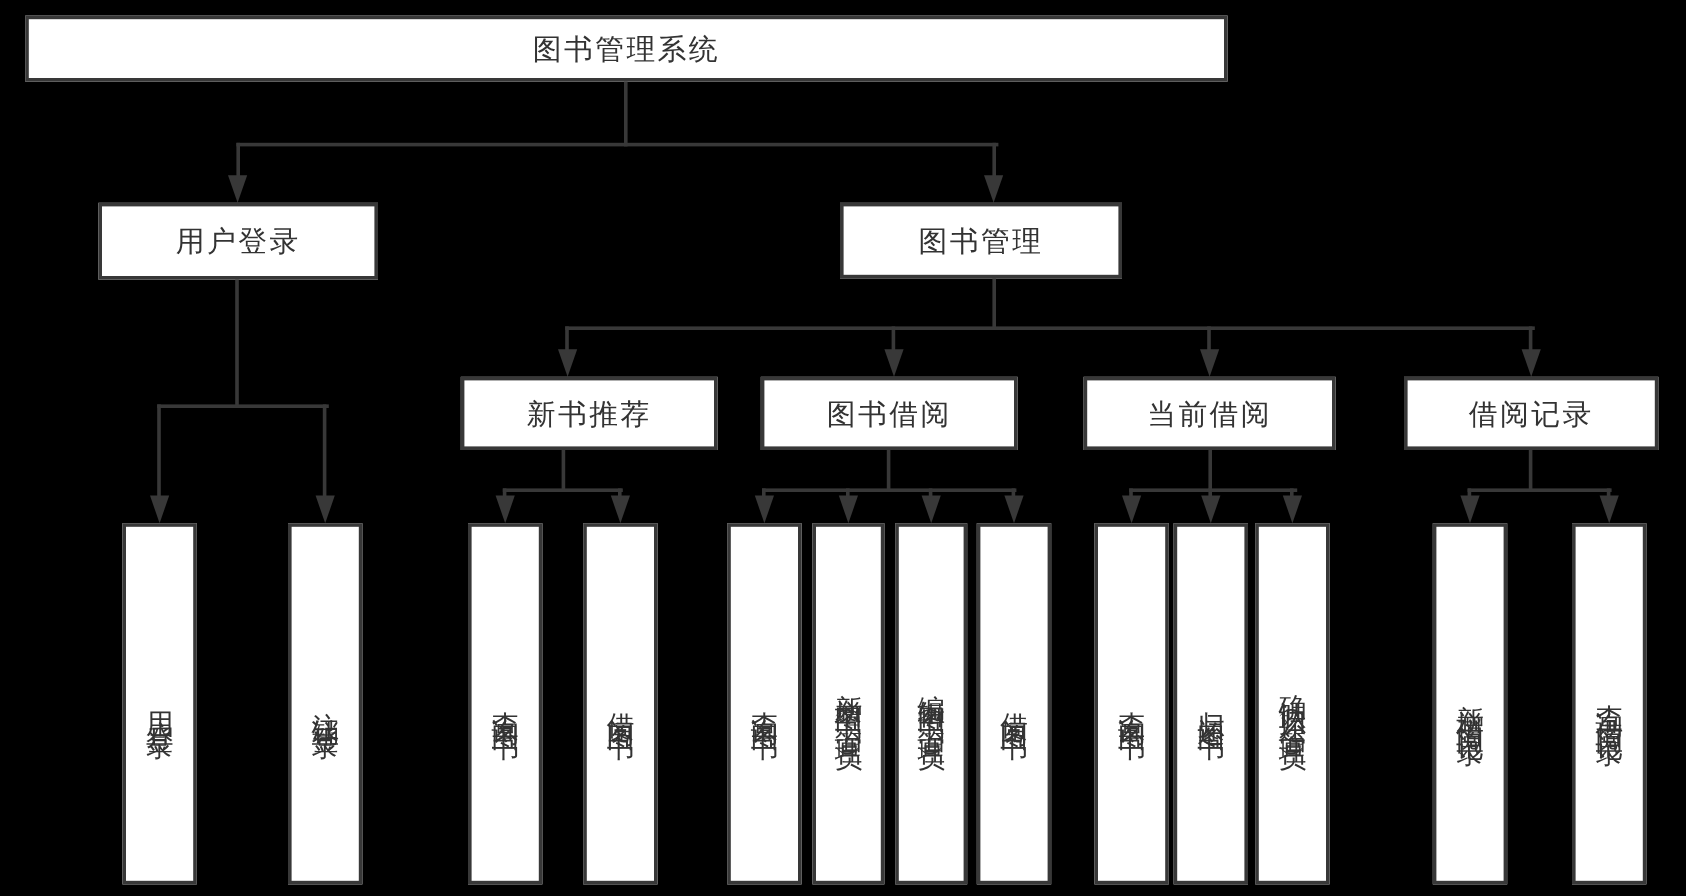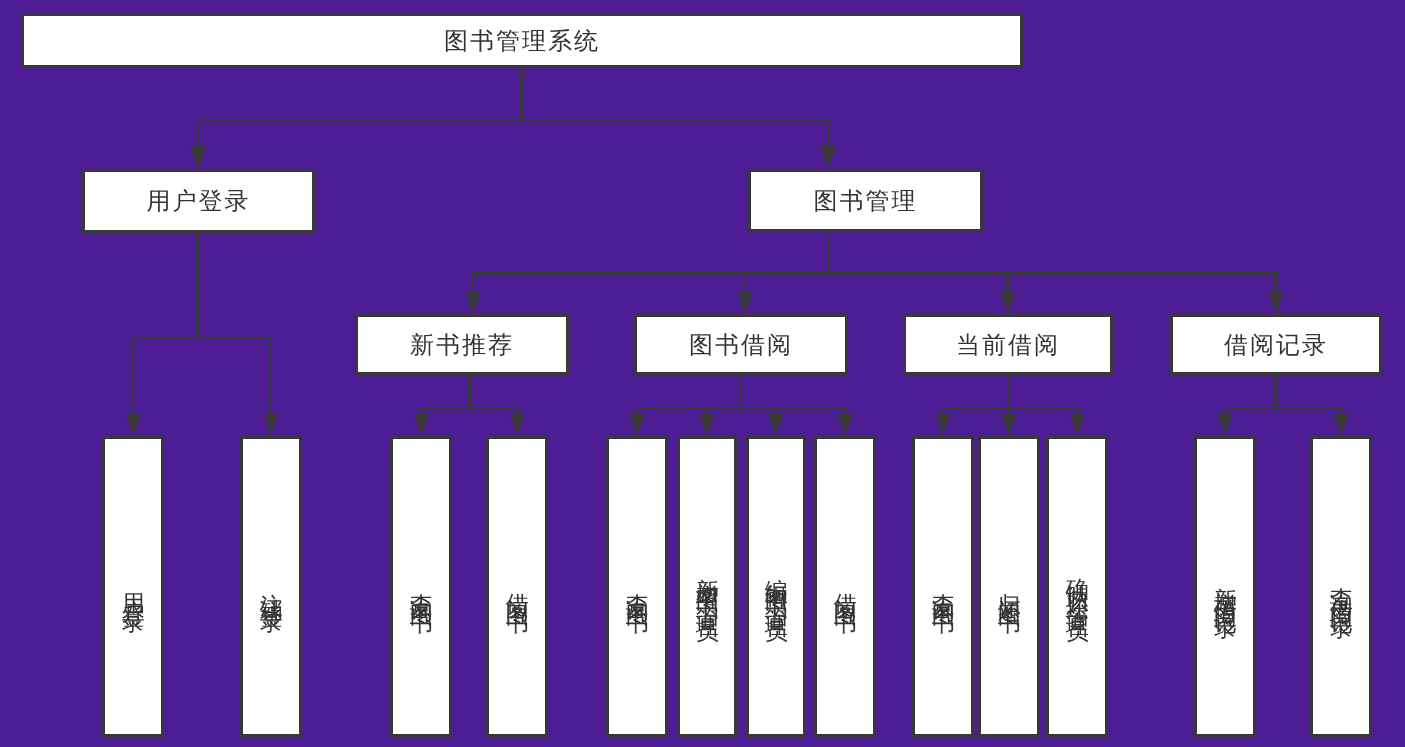--- a/index.html
+++ b/index.html
@@ -1,19 +1,19 @@
 <!DOCTYPE html>
 <html><head>
 <meta charset="utf-8">
 <style>
   html,body{margin:0;padding:0;background:#fff;}
   #stage{
     position:relative;
     width:1405px;height:747px;
-    background:#4c1d95;
+    background:#000000;
     font-family:"Liberation Sans",sans-serif;
     overflow:hidden;
   }
   
   .box{
     position:absolute;
     background:#fff;
     border:3px solid #383838;
     box-sizing:border-box;
     display:flex;align-items:center;justify-content:center;
@@ -59,21 +59,21 @@
   <div class="vline" style="left:520px;top:68px;height:54px;"></div>
   <div class="hline" style="left:197px;top:119px;width:635px;"></div>
   <div class="vline" style="left:197px;top:119px;height:30px;"></div>
   <div class="ah" style="left:190px;top:146px;"></div>
   <div class="vline" style="left:827px;top:119px;height:30px;"></div>
   <div class="ah" style="left:820px;top:146px;"></div>
 
   <div class="box" style="left:82px;top:169px;width:233px;height:64px;">
     <span class="hlabel">用户登录</span>
   </div>
-  <div class="box" style="left:748px;top:169px;width:235px;height:63px;">
+  <div class="box" style="left:700px;top:169px;width:235px;height:63px;">
     <span class="hlabel">图书管理</span>
   </div>
 
   <div class="vline" style="left:196px;top:233px;height:107px;"></div>
   <div class="hline" style="left:131px;top:337px;width:143px;"></div>
   <div class="vline" style="left:131px;top:337px;height:78px;"></div>
   <div class="ah" style="left:125px;top:413px;"></div>
   <div class="vline" style="left:269px;top:337px;height:78px;"></div>
   <div class="ah" style="left:263px;top:413px;"></div>
 
@@ -81,21 +81,21 @@
   <div class="hline" style="left:471px;top:272px;width:808px;"></div>
   <div class="vline" style="left:471px;top:272px;height:21px;"></div>
   <div class="ah" style="left:465px;top:291px;"></div>
   <div class="vline" style="left:743px;top:272px;height:21px;"></div>
   <div class="ah" style="left:737px;top:291px;"></div>
   <div class="vline" style="left:1006px;top:272px;height:21px;"></div>
   <div class="ah" style="left:1000px;top:291px;"></div>
   <div class="vline" style="left:1274px;top:272px;height:21px;"></div>
   <div class="ah" style="left:1268px;top:291px;"></div>
 
-  <div class="box" style="left:355px;top:314px;width:214px;height:61px;">
+  <div class="box" style="left:384px;top:314px;width:214px;height:61px;">
     <span class="hlabel">新书推荐</span>
   </div>
   <div class="box" style="left:634px;top:314px;width:214px;height:61px;text-align:right;">
     <span class="hlabel">图书借阅</span>
   </div>
   <div class="box" style="left:903px;top:314px;width:210px;height:61px;">
     <span class="hlabel">当前借阅</span>
   </div>
   <div class="box" style="left:1170px;top:314px;width:212px;height:61px;">
     <span class="hlabel">借阅记录</span>

